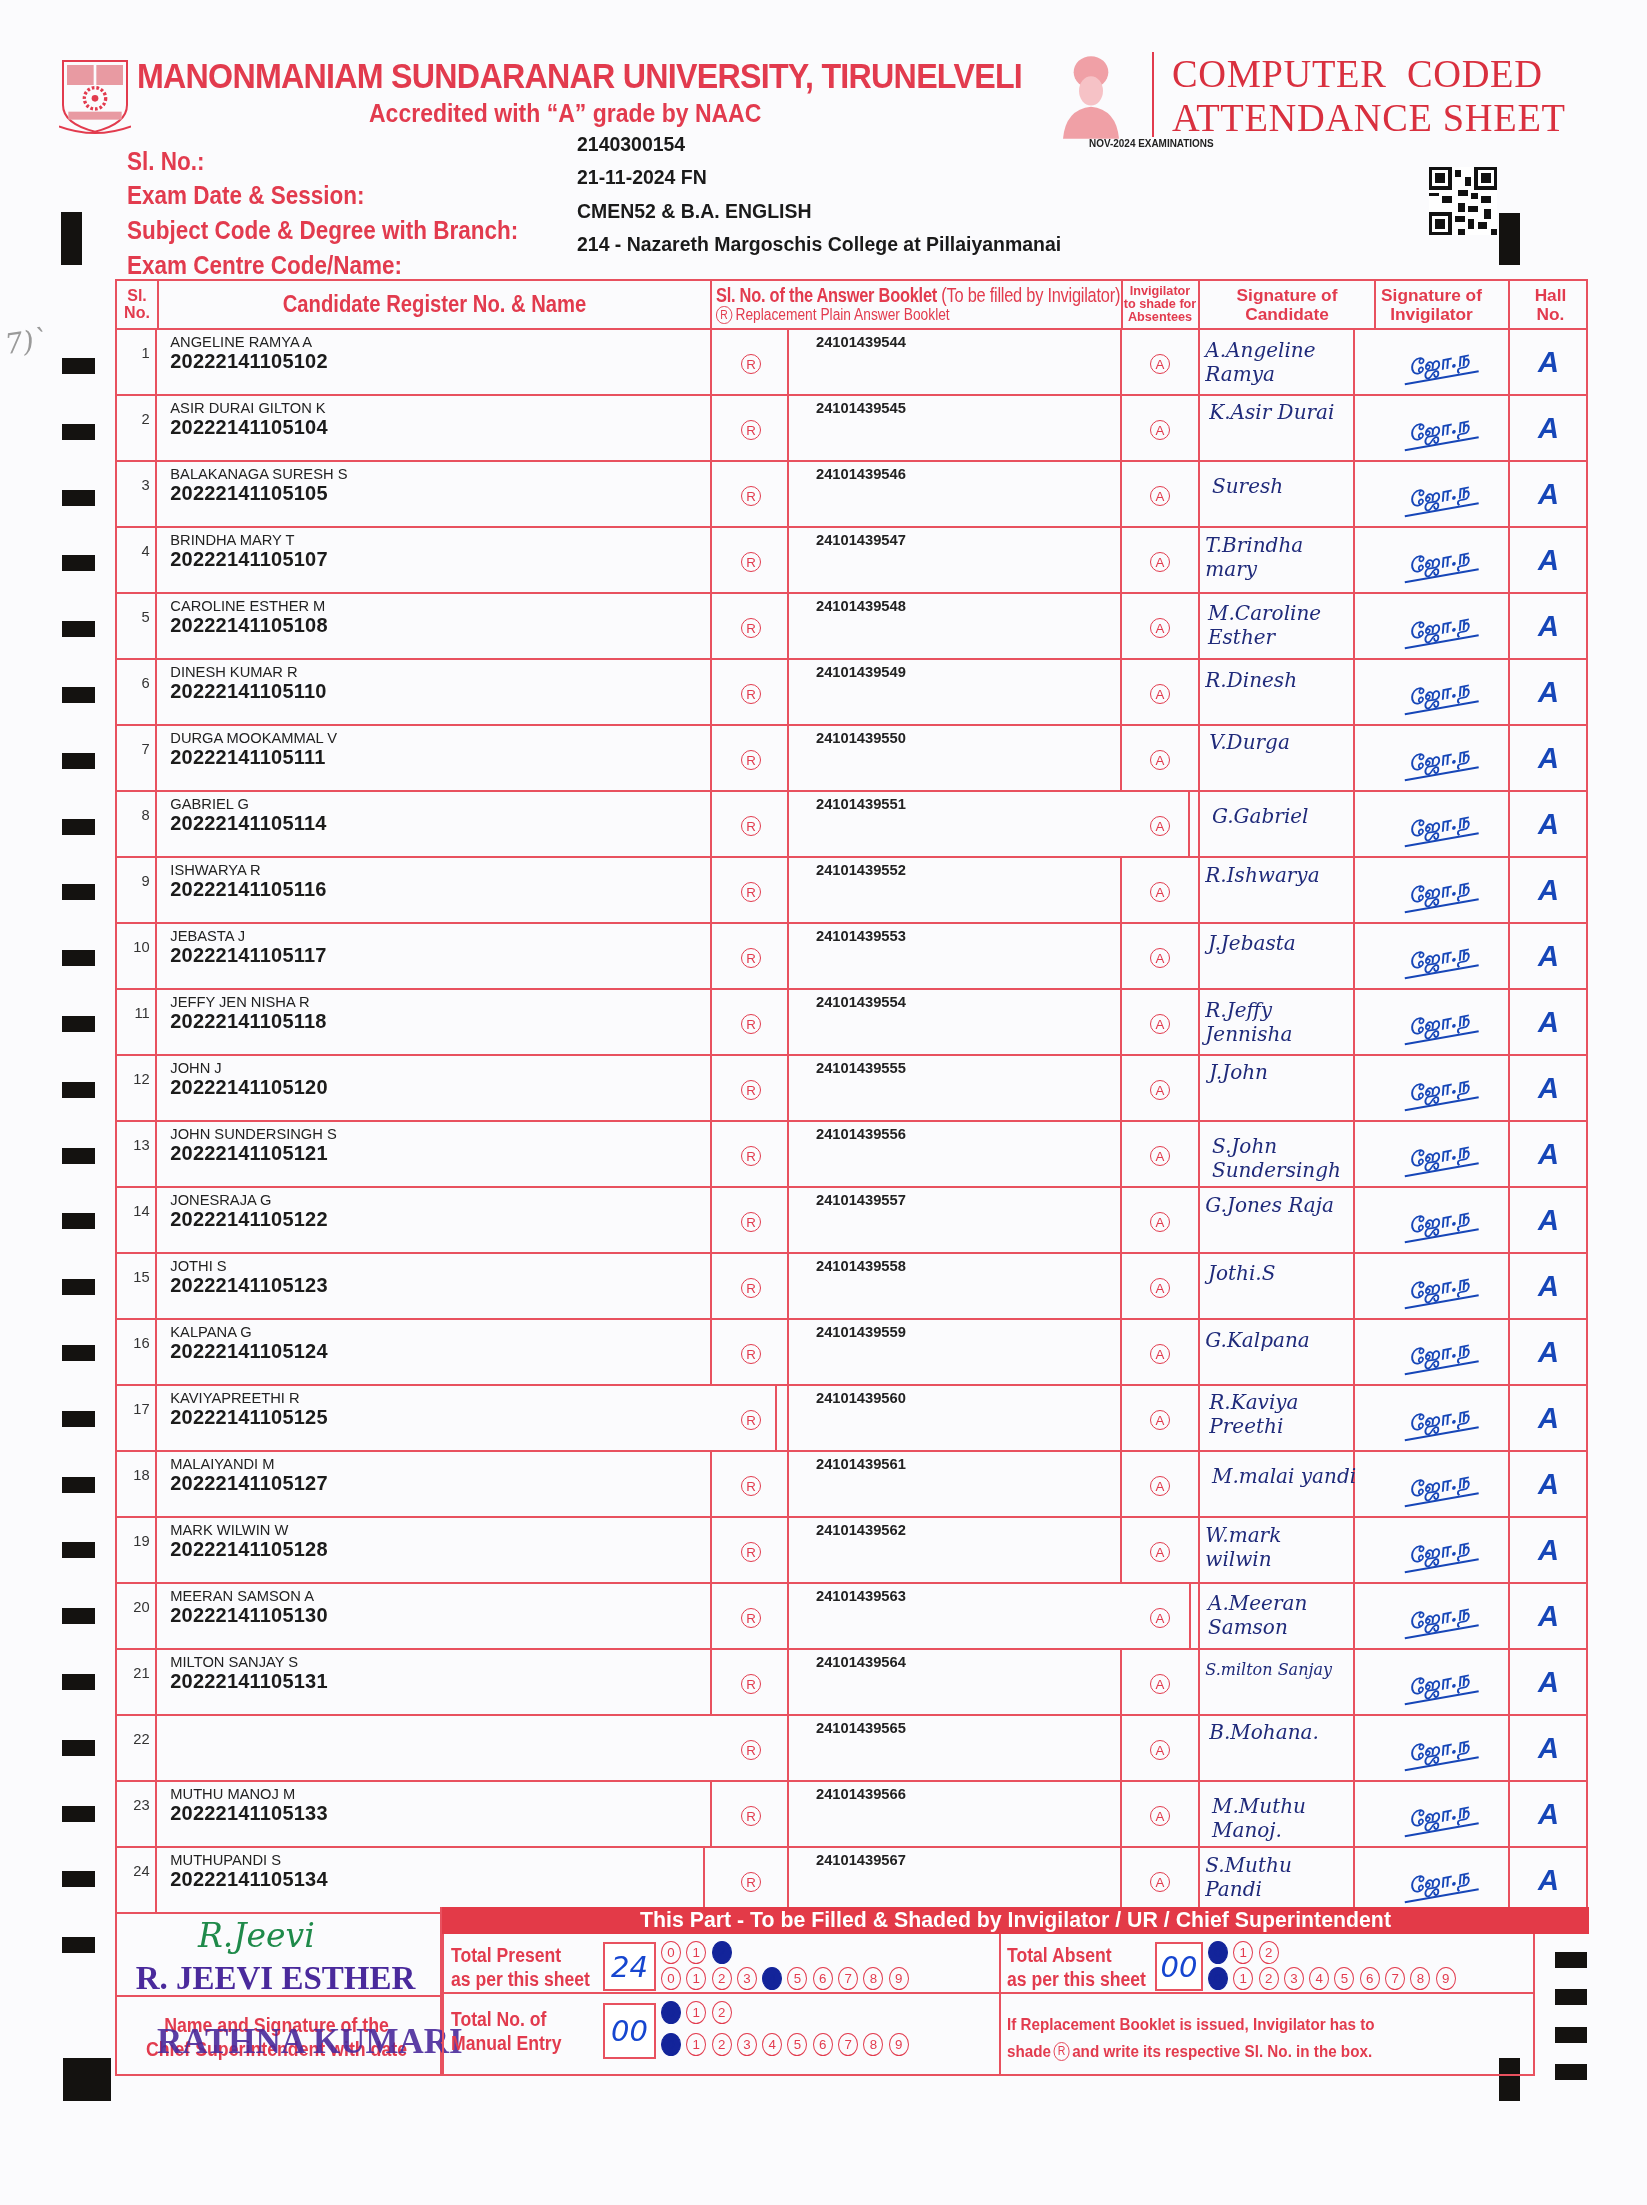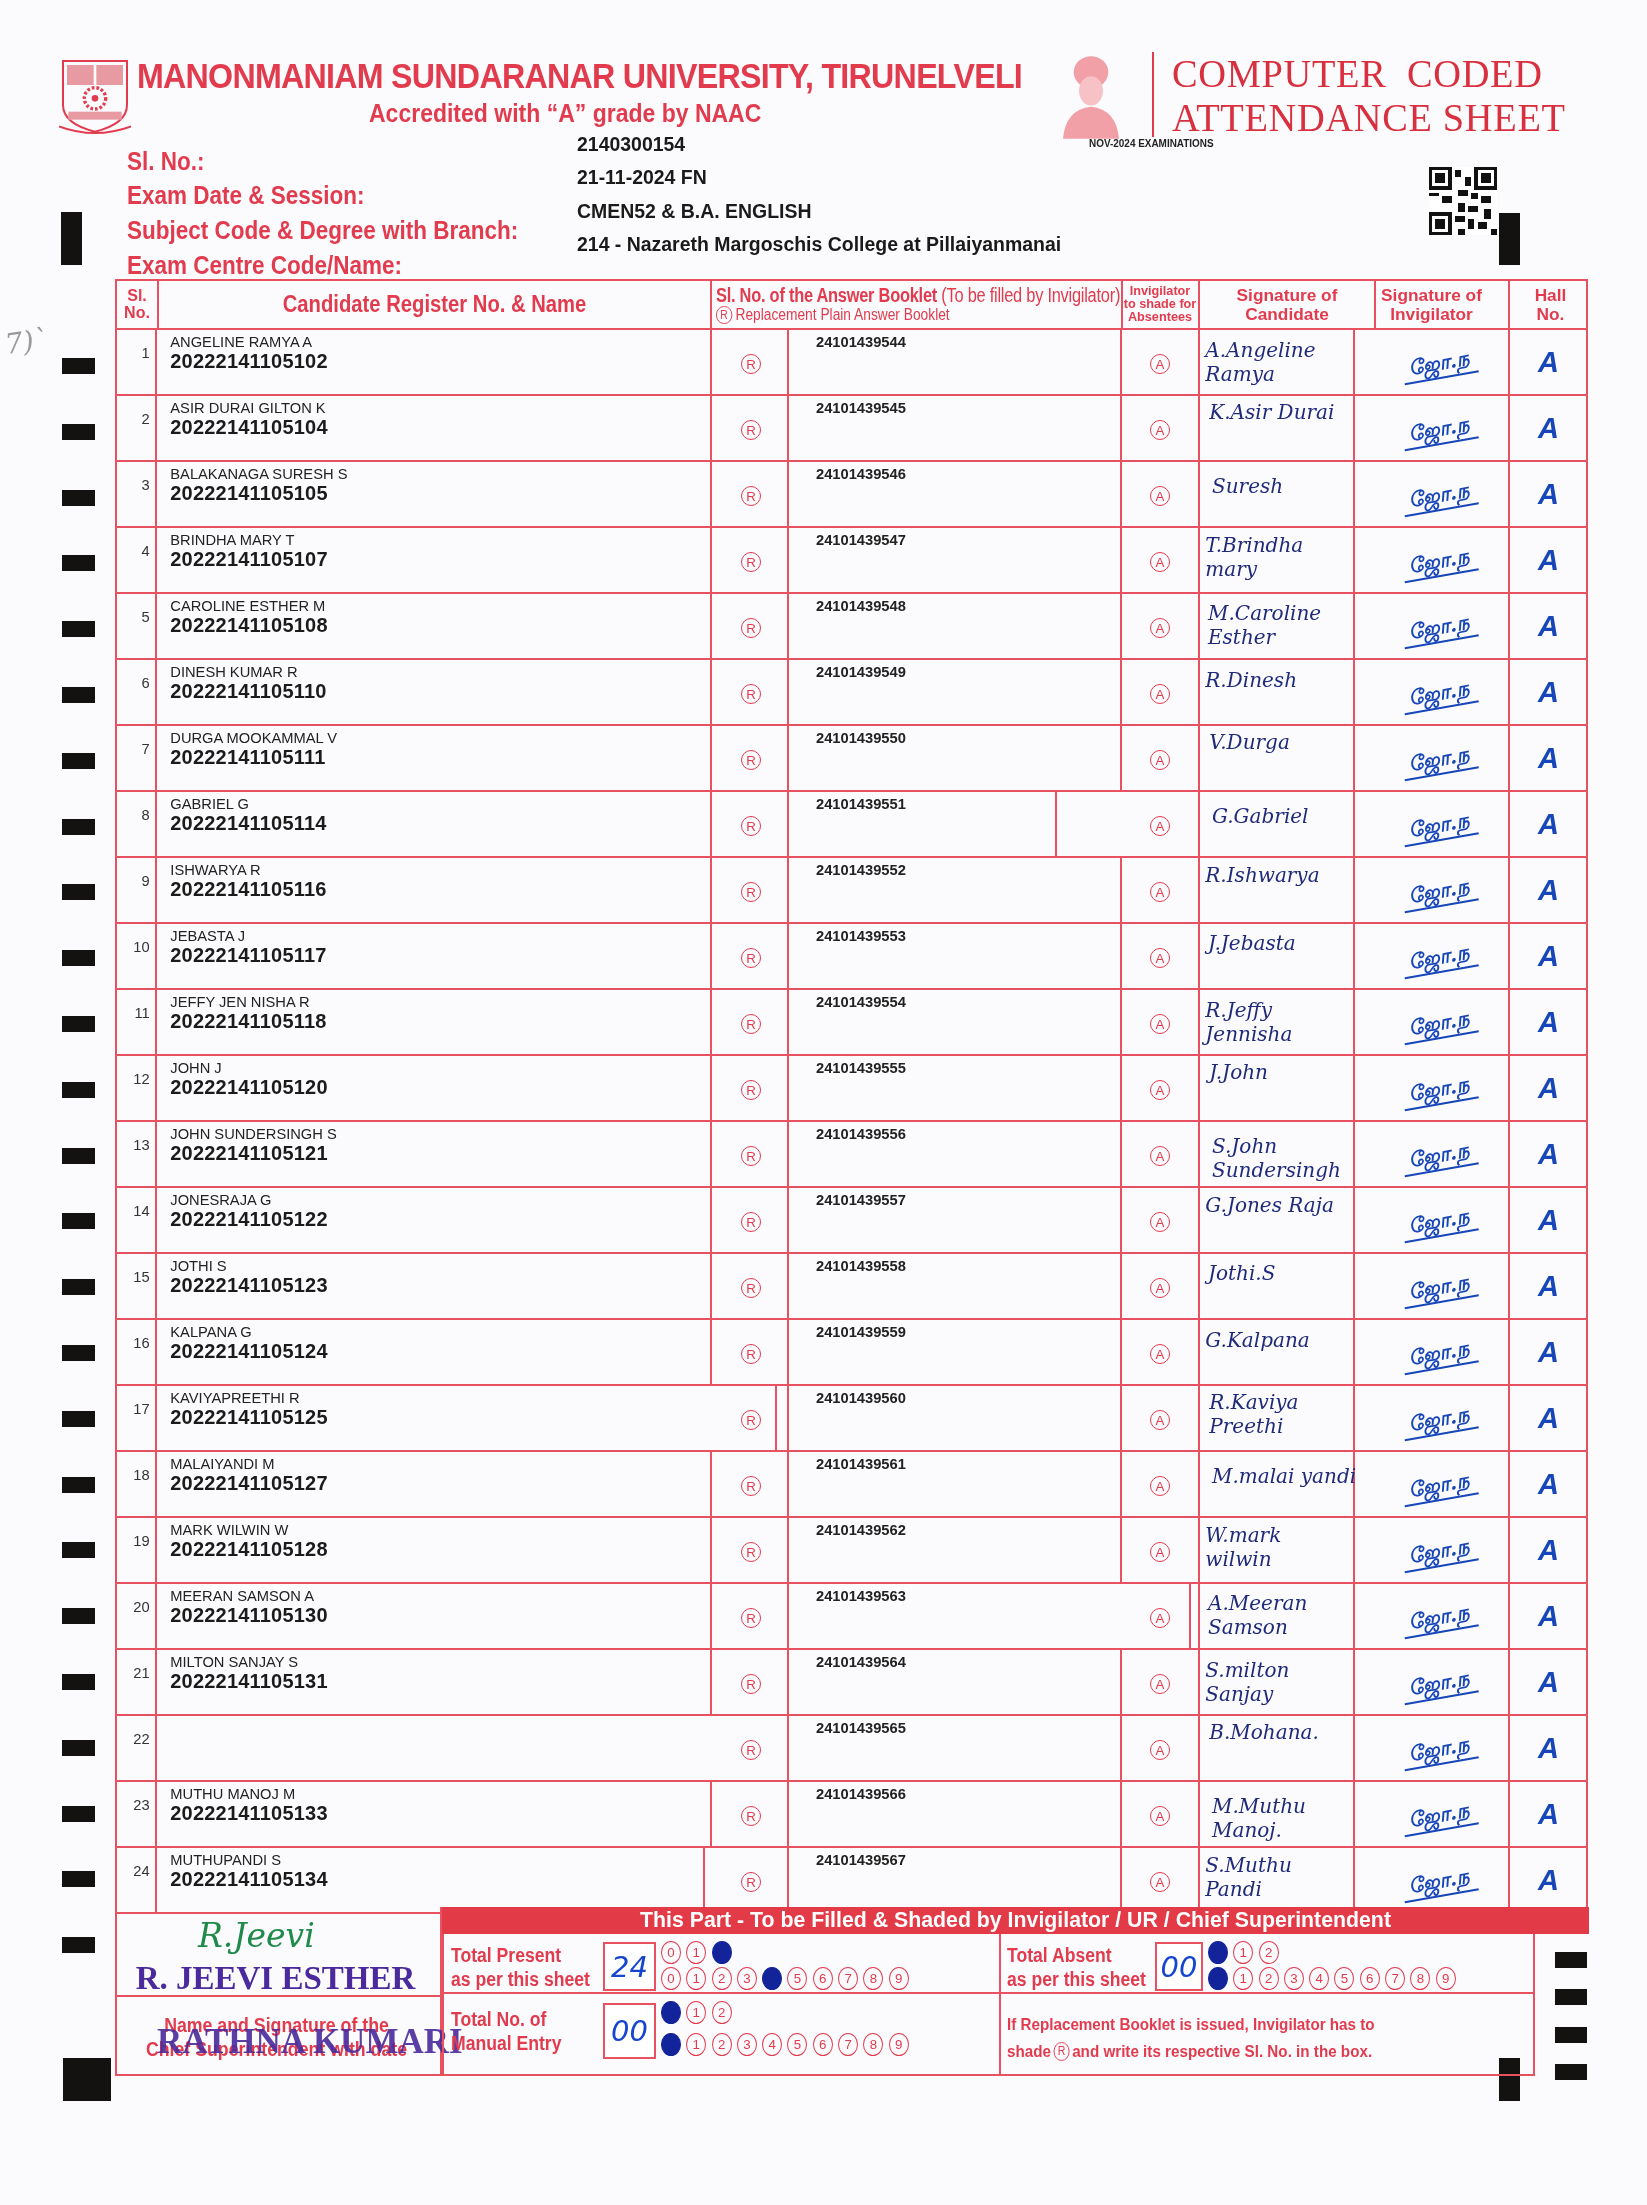--- a/index.html
+++ b/index.html
@@ -368,21 +368,21 @@
         <div class="cell" style="left:0;width:40px">
           <span class="slno">8</span>
         </div>
         <div class="cell" style="left:40px;width:555px">
           <span class="cname">GABRIEL G</span>
           <span class="creg">20222141105114</span>
         </div>
         <div class="cell" style="left:595px;width:77px">
           <span class="bubble" style="left:29px;top:24px">R</span>
         </div>
-        <div class="cell" style="left:672px;width:268px">
+        <div class="cell" style="left:672px;width:401px">
           <span class="booklet">24101439551</span>
         </div>
         <div class="cell" style="left:1005px;width:78px">
           <span class="bubble" style="left:28px;top:24px">A</span>
         </div>
         <div class="cell" style="left:1083px;width:155px;overflow:visible">
           <span class="sig" style="left:12px;top:12px;font-size:20px;white-space:normal;width:147px">G.Gabriel</span>
         </div>
         <div class="cell" style="left:1238px;width:155px">
           <span class="isig">ஜோ.ந</span>
@@ -726,21 +726,21 @@
         <div class="cell" style="left:595px;width:77px">
           <span class="bubble" style="left:29px;top:24px">R</span>
         </div>
         <div class="cell" style="left:672px;width:333px">
           <span class="booklet">24101439564</span>
         </div>
         <div class="cell" style="left:1005px;width:78px">
           <span class="bubble" style="left:28px;top:24px">A</span>
         </div>
         <div class="cell" style="left:1083px;width:155px;overflow:visible">
-          <span class="sig" style="left:5.3px;top:8px;font-size:20px;white-space:normal;width:147px">S.milton Sanjay</span>
+          <span class="sig" style="left:5.3px;top:8px;font-size:16px;white-space:normal;width:147px">S.milton Sanjay</span>
         </div>
         <div class="cell" style="left:1238px;width:155px">
           <span class="isig">ஜோ.ந</span>
         </div>
         <div class="cell" style="left:1393px;width:77px;border-right:none">
           <span class="hall">A</span>
         </div>
       </div>
       <div class="row" style="top: 1437px;">
         <div class="cell" style="left:0;width:40px">

